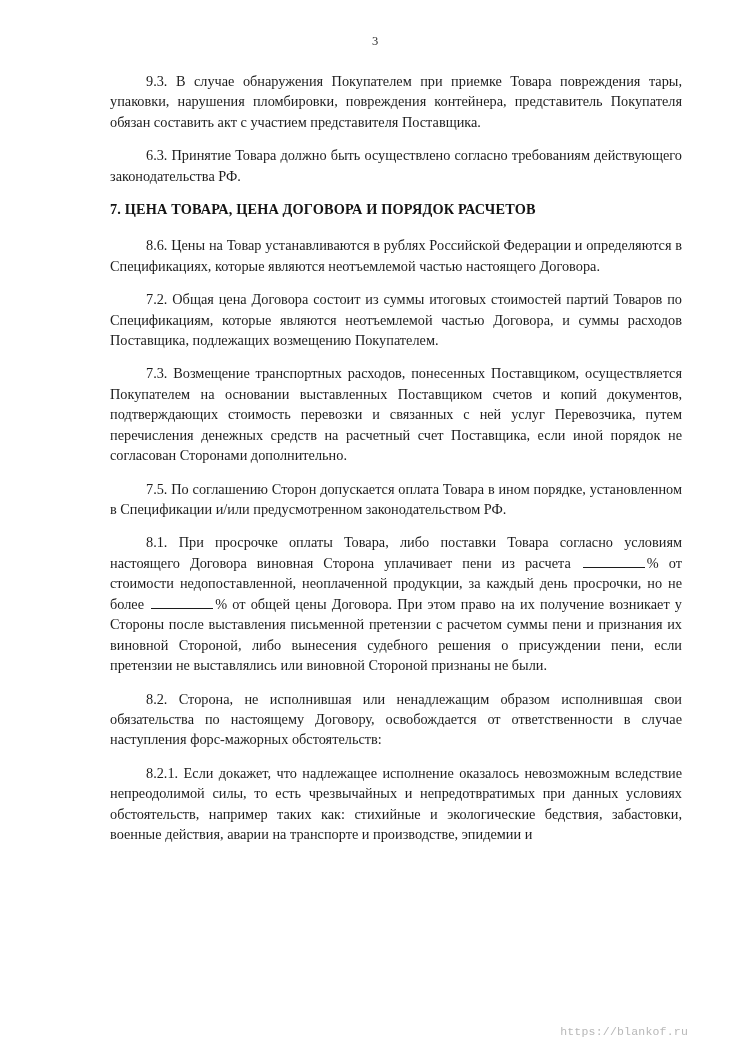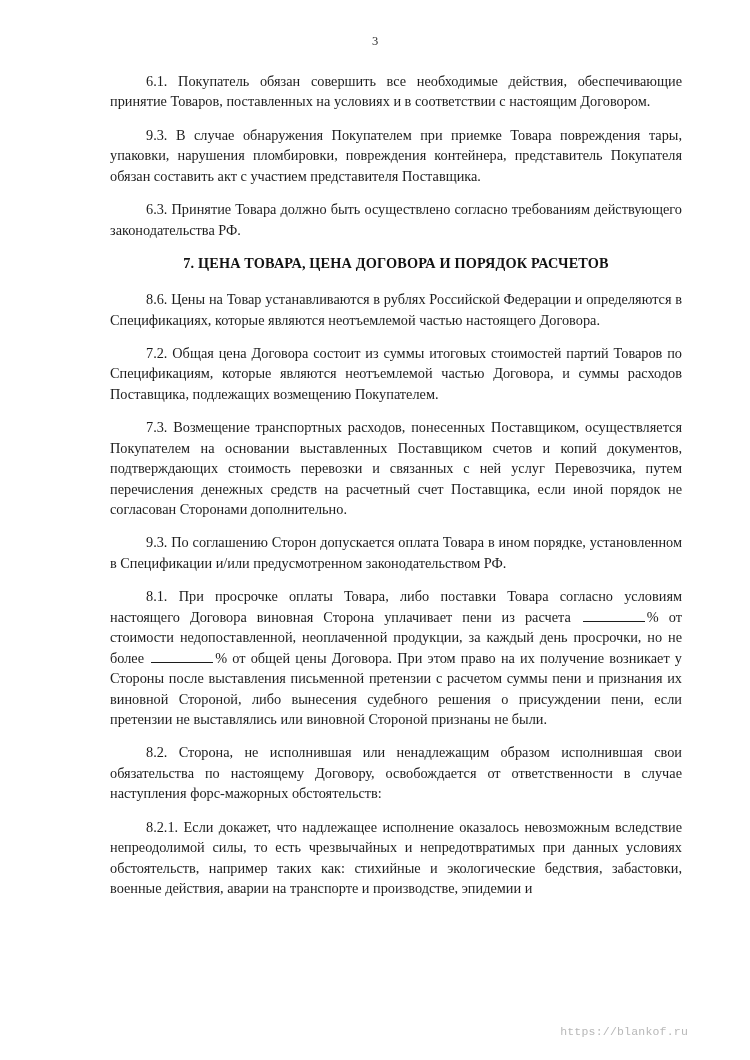--- a/index.html
+++ b/index.html
@@ -35,21 +35,20 @@
     font-size: 14.3px;
     line-height: 1.43;
     text-align: justify;
     text-indent: 36px;
     color: #1c1c1c;
   }
   h2.heading {
     margin: 9px 0 16px 0;
     font-size: 14.3px;
     line-height: 1.4;
-    text-align: center;
     font-weight: bold;
     letter-spacing: 0.15px;
     color: #131313;
   }
   .watermark {
     position: absolute;
     right: 62px;
     bottom: 22px;
     font-family: Liberation Mono, monospace;
     font-size: 11.5px;
@@ -64,26 +63,25 @@
     margin: 0 2px;
     vertical-align: baseline;
   }
 </style>
 </head>
 <body>
 
 <div class="page">
   <div class="page-number">3</div>
   <div id="body-content">
-      <p class="para">6.1. Покупатель обязан совершить все необходимые действия, обеспечивающие принятие Товаров, поставленных на условиях и в соответствии с настоящим Договором.</p>
       <p class="para">9.3. В случае обнаружения Покупателем при приемке Товара повреждения тары, упаковки, нарушения пломбировки, повреждения контейнера, представитель Покупателя обязан составить акт с участием представителя Поставщика.</p>
       <p class="para">6.3. Принятие Товара должно быть осуществлено согласно требованиям действующего законодательства РФ.</p>
       <h2 class="heading">7. ЦЕНА ТОВАРА, ЦЕНА ДОГОВОРА И ПОРЯДОК РАСЧЕТОВ</h2>
       <p class="para">8.6. Цены на Товар устанавливаются в рублях Российской Федерации и определяются в Спецификациях, которые являются неотъемлемой частью настоящего Договора.</p>
       <p class="para">7.2. Общая цена Договора состоит из суммы итоговых стоимостей партий Товаров по Спецификациям, которые являются неотъемлемой частью Договора, и суммы расходов Поставщика, подлежащих возмещению Покупателем.</p>
       <p class="para">7.3. Возмещение транспортных расходов, понесенных Поставщиком, осуществляется Покупателем на основании выставленных Поставщиком счетов и копий документов, подтверждающих стоимость перевозки и связанных с ней услуг Перевозчика, путем перечисления денежных средств на расчетный счет Поставщика, если иной порядок не согласован Сторонами дополнительно.</p>
-      <p class="para">9.3. По соглашению Сторон допускается оплата Товара в ином порядке, установленном в Спецификации и/или предусмотренном законодательством РФ.</p>
+      <p class="para">7.5. По соглашению Сторон допускается оплата Товара в ином порядке, установленном в Спецификации и/или предусмотренном законодательством РФ.</p>
       <p class="para"><span>8.1. При просрочке оплаты Товара, либо поставки Товара согласно условиям настоящего Договора виновная Сторона уплачивает пени из расчета </span><span class="blank"></span><span>% от стоимости недопоставленной, неоплаченной продукции, за каждый день просрочки, но не более </span><span class="blank"></span><span>% от общей цены Договора. При этом право на их получение возникает у Стороны после выставления письменной претензии с расчетом суммы пени и признания их виновной Стороной, либо вынесения судебного решения о присуждении пени, если претензии не выставлялись или виновной Стороной признаны не были.</span></p>
       <p class="para">8.2. Сторона, не исполнившая или ненадлежащим образом исполнившая свои обязательства по настоящему Договору, освобождается от ответственности в случае наступления форс-мажорных обстоятельств:</p>
       <p class="para">8.2.1. Если докажет, что надлежащее исполнение оказалось невозможным вследствие непреодолимой силы, то есть чрезвычайных и непредотвратимых при данных условиях обстоятельств, например таких как: стихийные и экологические бедствия, забастовки, военные действия, аварии на транспорте и производстве, эпидемии и</p>
     </div>
   <div class="watermark">https://blankof.ru</div>
 </div>
 
 </body></html>

